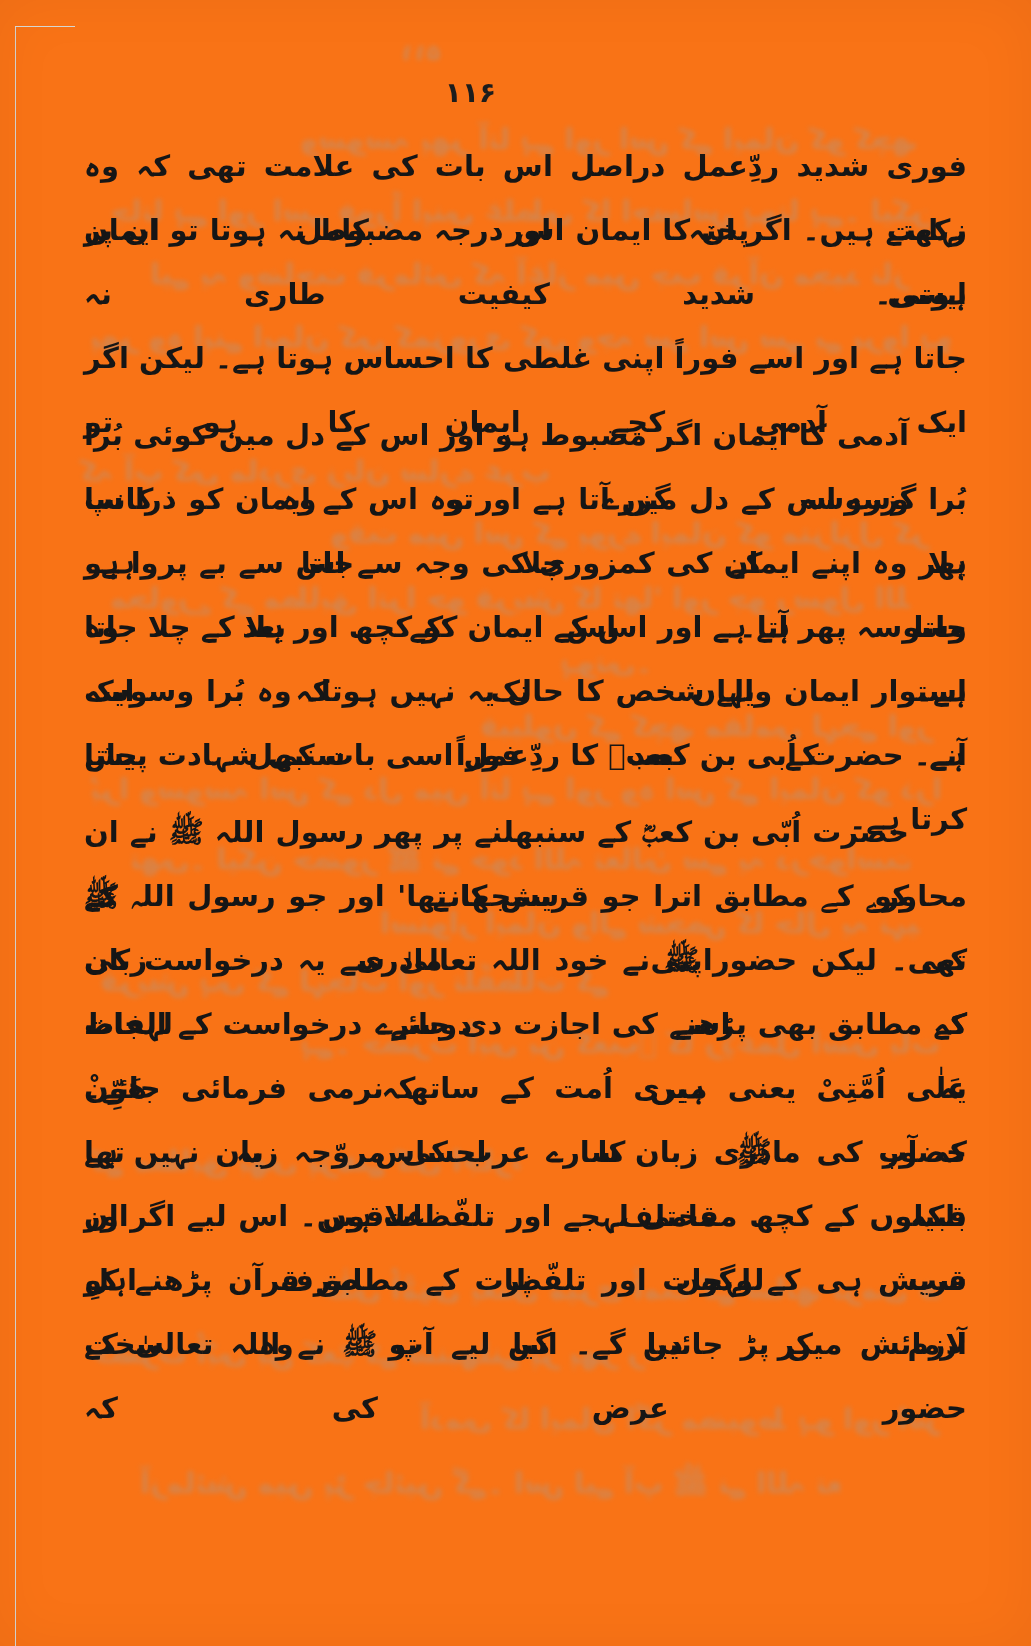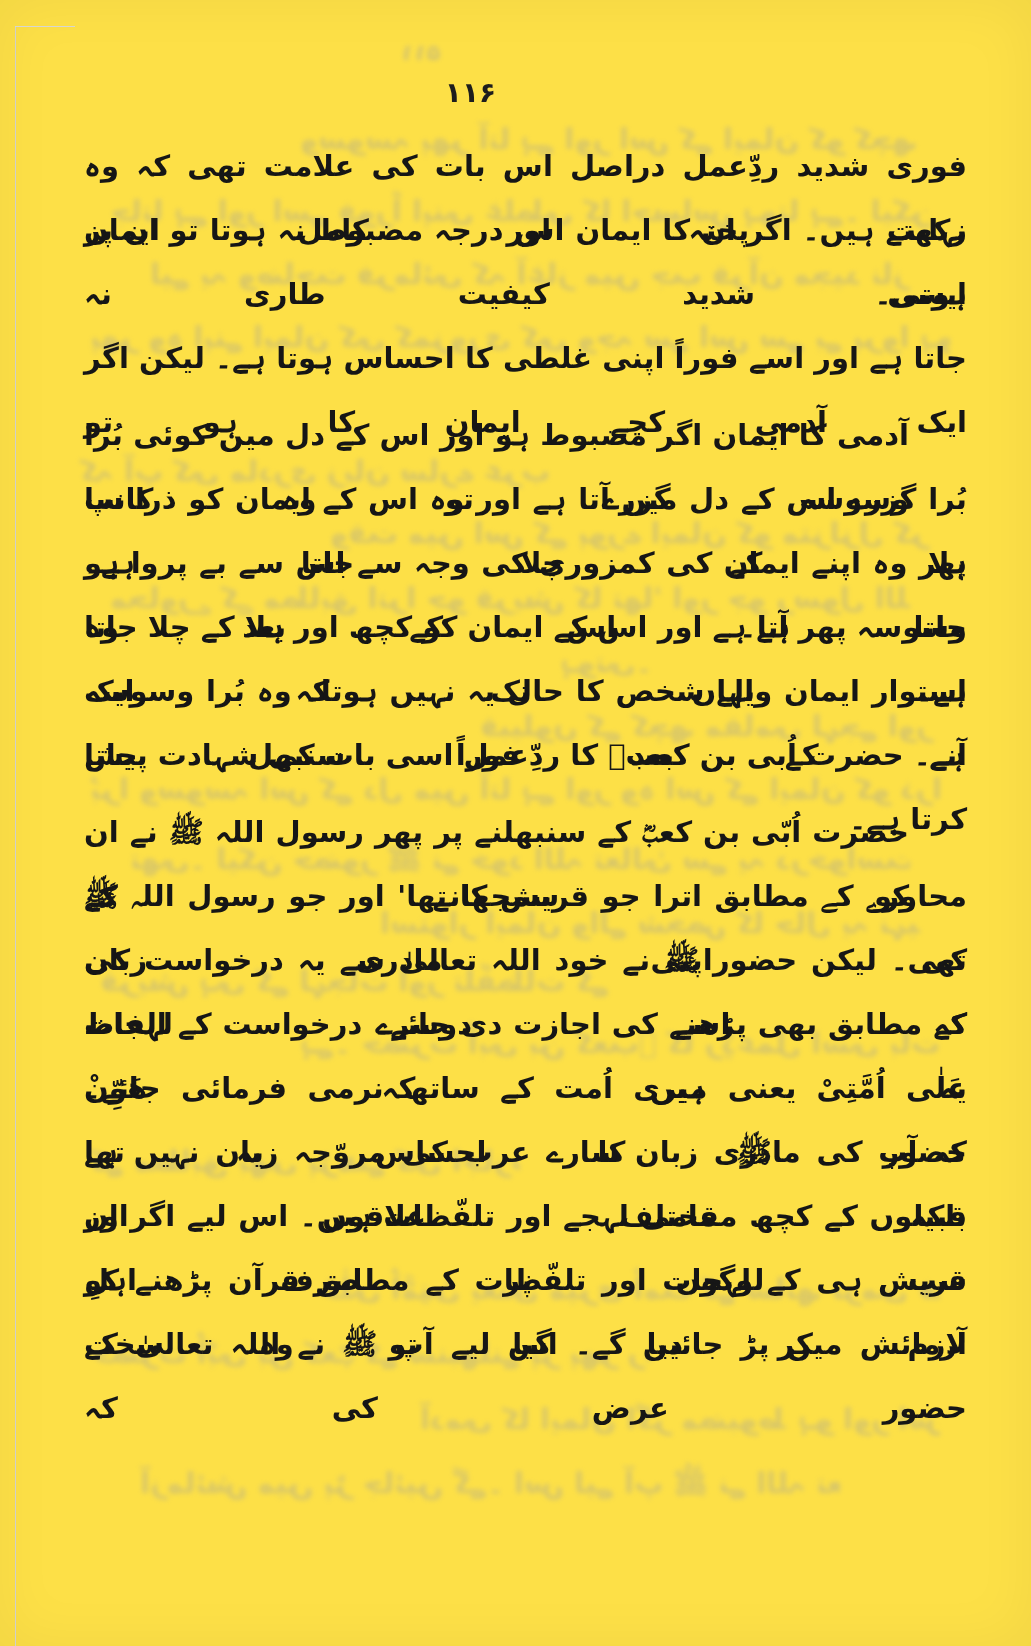--- a/index.html
+++ b/index.html
@@ -1,20 +1,20 @@
 <!DOCTYPE html>
 <html lang="ur"><head>
 <meta charset="utf-8">
 <style>
   html,body{margin:0;padding:0;background:#e9e9e7;}
   .page{
     position:relative;
     width:1031px;height:1646px;
     margin:0 auto;
-    background:#fde047;
+    background:#f97316;
     overflow:hidden;
     font-family:"DejaVu Sans",sans-serif;
     box-shadow:inset 0 0 60px rgba(0,0,0,0.05);
   }
   
   .edge-line-v{position:absolute;left:15px;top:26px;bottom:0;width:1px;background:#cfcfcb;}
   .edge-line-h{position:absolute;left:15px;top:26px;width:60px;height:1px;background:#d6d6d2;}
   
   .pagenum{
     position:absolute;top:76px;left:0;width:100%;

